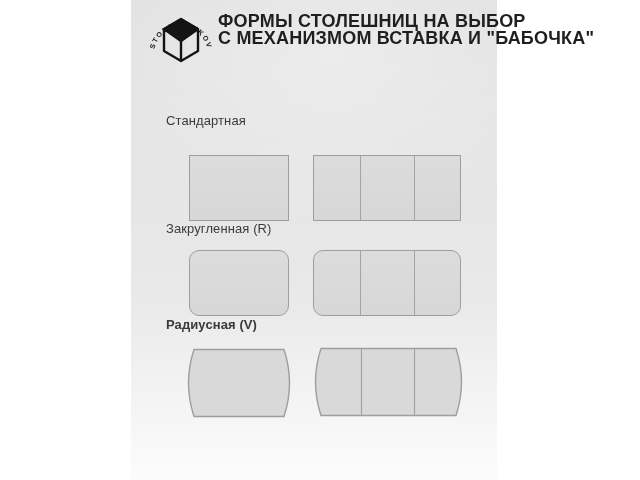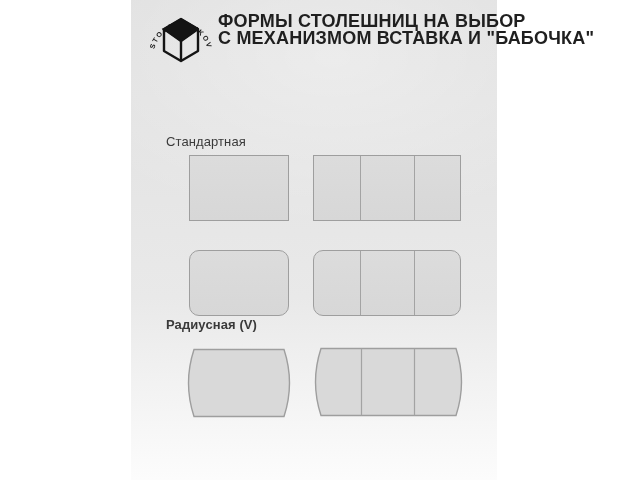--- a/index.html
+++ b/index.html
@@ -26,21 +26,21 @@
   .title-line {
     font-size: 18px; font-weight: bold; color: #1f1f1f;
     line-height: 17px; letter-spacing: 0.2px; white-space: nowrap;
   }
 
   
   .sec-label {
     position: absolute; left: 35px;
     font-size: 13px; color: #3a3a3a; letter-spacing: 0.1px; white-space: nowrap;
   }
-  .lbl-1 { top: 134px; }
+  .lbl-1 { top: 113px; }
   .lbl-2 { top: 221px; }
   .lbl-3 { top: 317px; font-weight: bold; }
 
   
   .top-single {
     position: absolute; left: 58px; width: 98px; height: 64px;
     background: linear-gradient(180deg, #dcdcdc, #d7d7d7);
     border: 1.5px solid #9e9e9e;
   }
   .top-extended {
@@ -91,20 +91,21 @@
       <div class="title-line">С МЕХАНИЗМОМ ВСТАВКА И "БАБОЧКА"</div>
     </div>
 
     <div class="sec-label lbl-1">Стандартная</div>
     <div class="top-single row-1"></div>
     <div class="top-extended row-1">
       <div class="divider div-a"></div>
       <div class="divider div-b"></div>
     </div>
 
+    <div class="sec-label lbl-2">Закругленная (R)</div>
     <div class="top-single row-2 rounded"></div>
     <div class="top-extended row-2 rounded">
       <div class="divider div-a"></div>
       <div class="divider div-b"></div>
     </div>
 
     <div class="sec-label lbl-3">Радиусная (V)</div>
     <svg class="shape-svg svg-3l" width="112" height="70" viewBox="0 0 112 70">
       <path d="M 11 1.5 L 101 1.5 Q 112 35 101 68.5 L 11 68.5 Q 0 35 11 1.5 Z" fill="#d9d9d9" stroke="#9e9e9e" stroke-width="1.4"></path>
     </svg>

